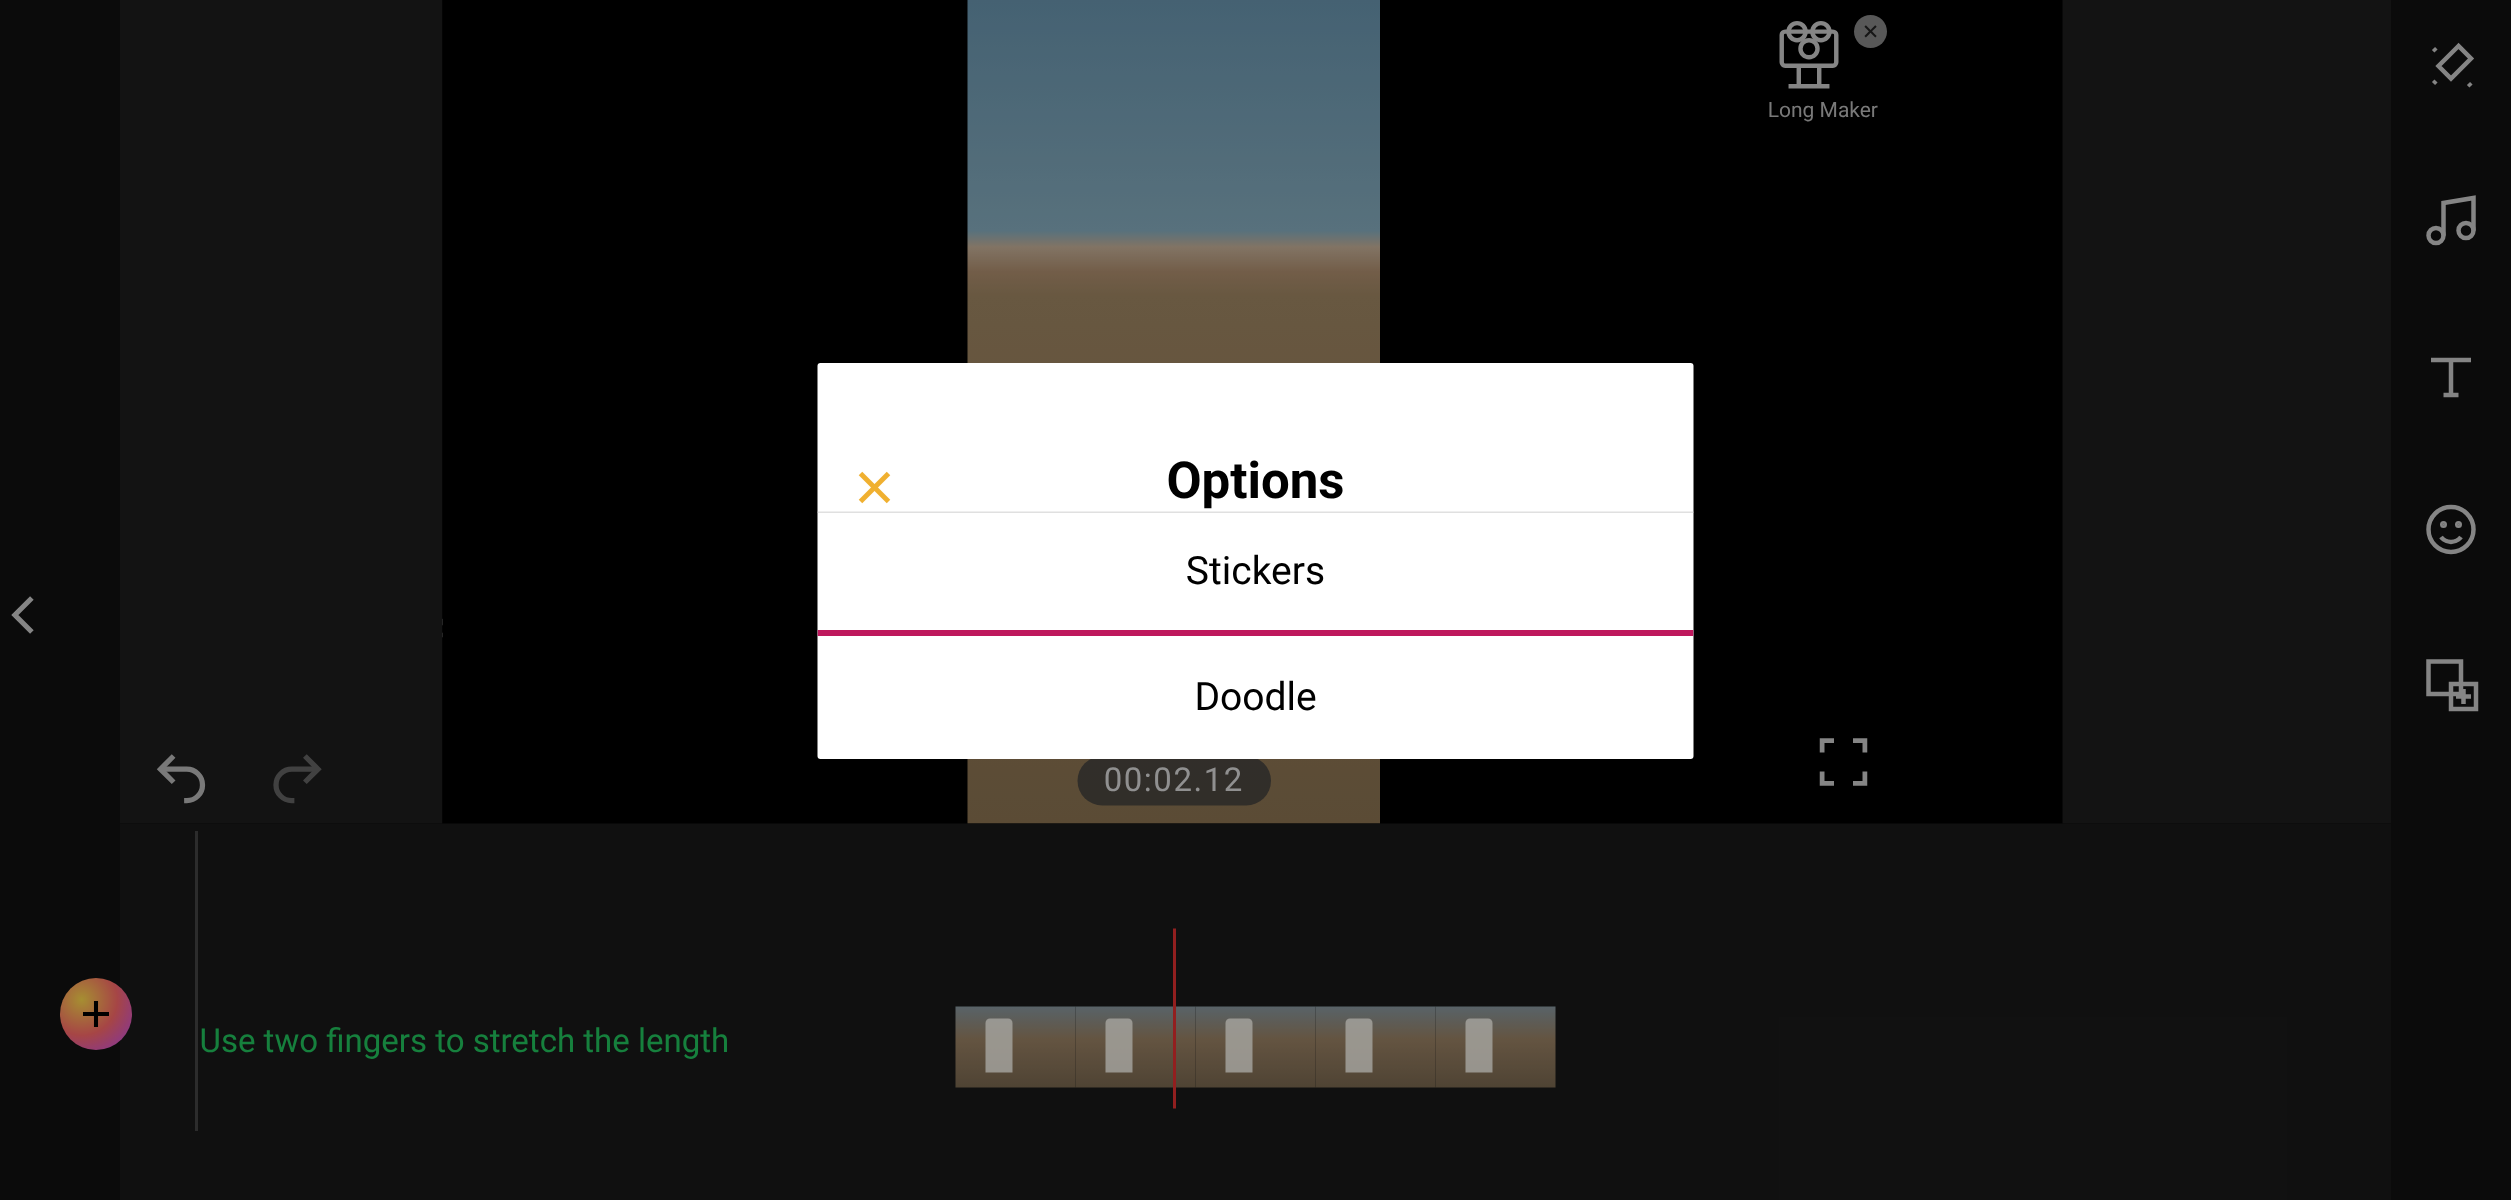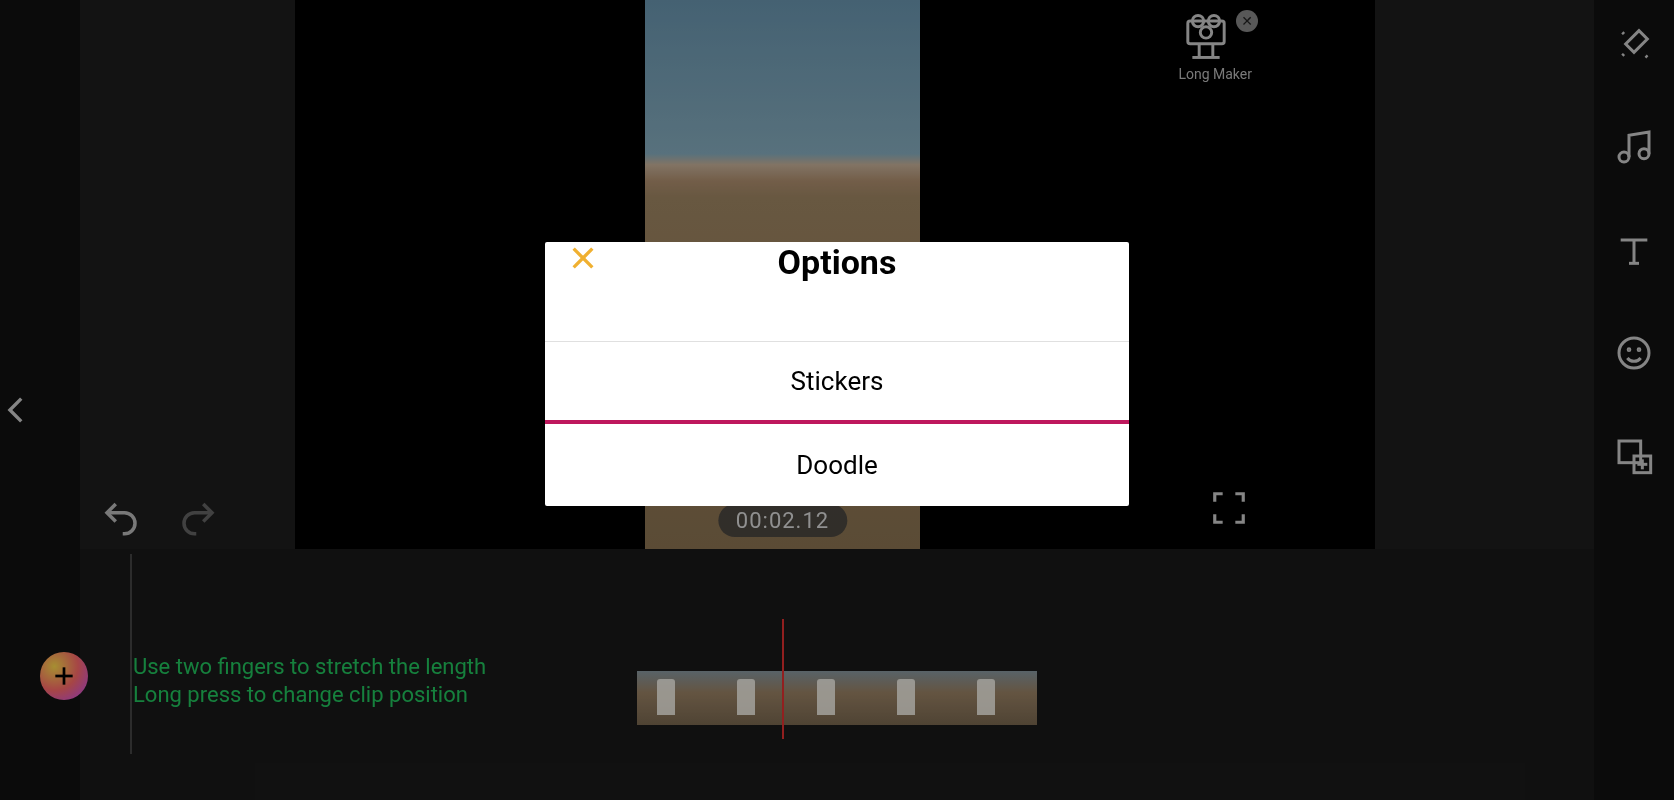--- a/index.html
+++ b/index.html
@@ -227,21 +227,21 @@
   .modal {
     width: 584px;
     background: #fff;
     border-radius: 2px;
     overflow: hidden;
     color: #000;
   }
   .modal-header {
     height: 100px;
     display: flex;
-    align-items: flex-start;
+    align-items: flex-end;
     justify-content: center;
     position: relative;
     border-bottom: 1px solid #e0e0e0;
   }
   .modal-close {
     position: absolute;
     left: 22px;
     color: #f0b030;
     font-size: 34px;
     cursor: pointer;
@@ -391,21 +391,20 @@
         <line x1="17" y1="14" x2="17" y2="20"></line>
         <line x1="14" y1="17" x2="20" y2="17"></line>
       </svg>
   </div>
 </div>
 
 <div class="timeline-area">
   <div class="timeline-marker-line"></div>
   <div class="hint-text">
     <div>Use two fingers to stretch the length</div>
-    <div>Long press to change clip position</div>
   </div>
   <div class="timeline-clips">
     <div class="clip-thumb">
         <div class="mini-person"></div>
       </div>
     <div class="clip-thumb">
         <div class="mini-person"></div>
       </div>
     <div class="clip-thumb">
         <div class="mini-person"></div>

